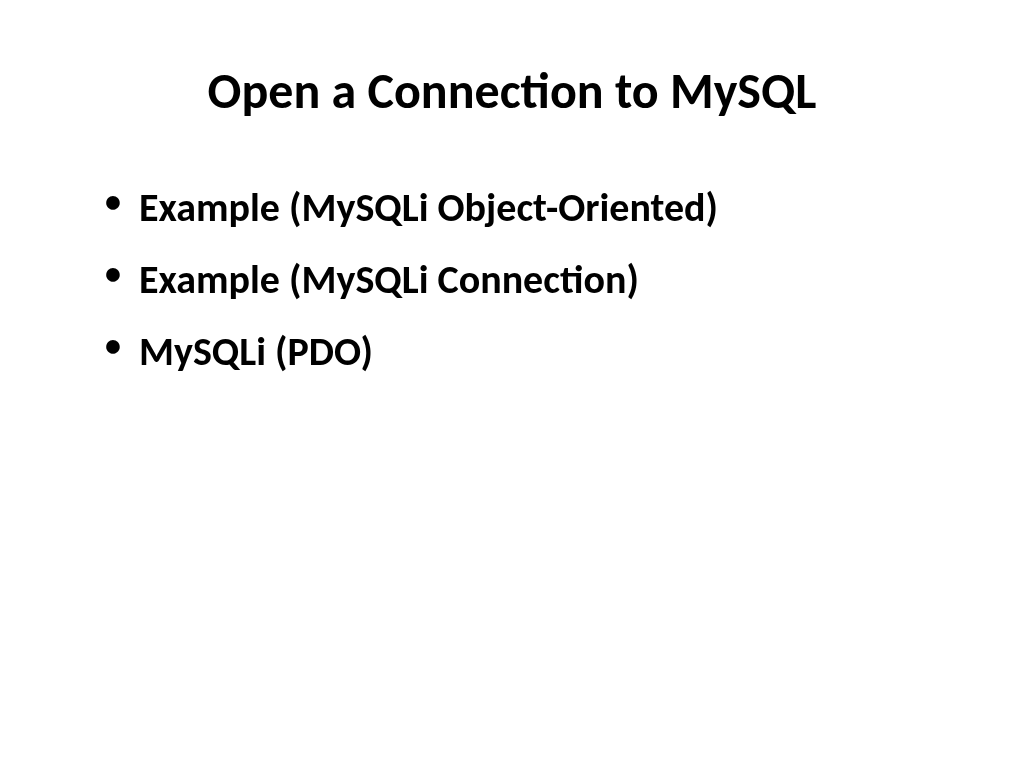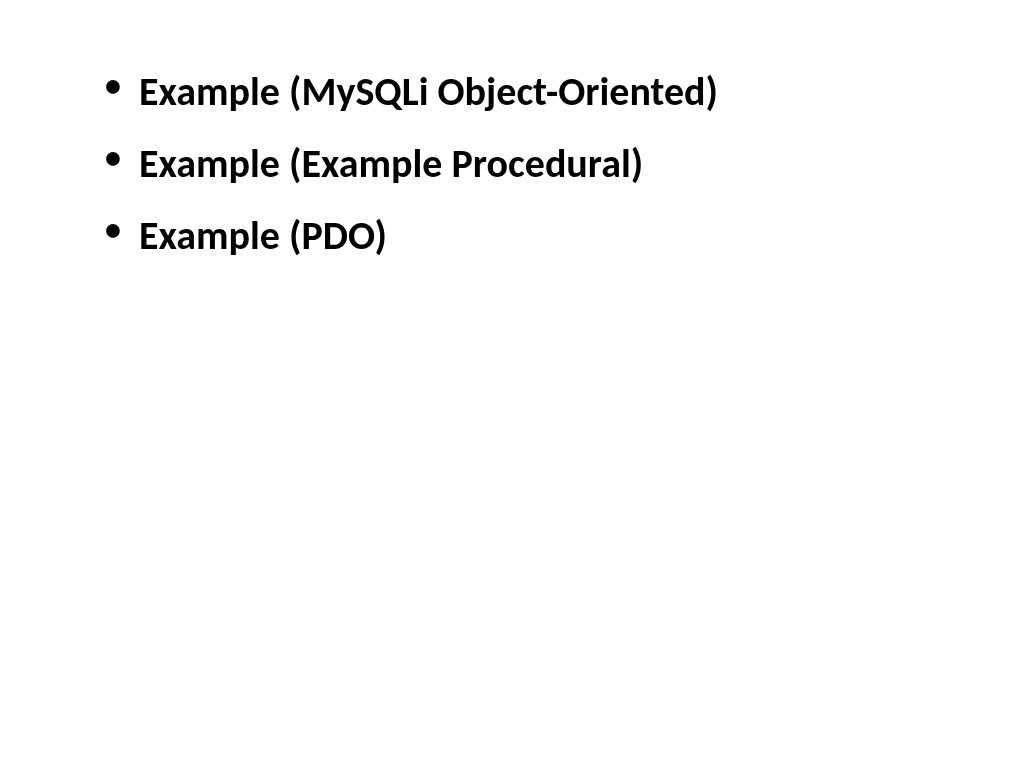--- a/index.html
+++ b/index.html
@@ -43,18 +43,19 @@
       position: absolute;
       left: 0;
       top: 0;
       font-size: 32px;
     }
   </style>
 </head>
 <body>
 
 <div class="slide">
+  <h1 class="title">Open a Connection to MySQL</h1>
   <ul class="bullet-list">
     <li class="bullet-item">Example (MySQLi Object-Oriented)</li>
-    <li class="bullet-item">Example (Example Procedural)</li>
-    <li class="bullet-item">Example (PDO)</li>
+    <li class="bullet-item">Example (MySQLi Connection)</li>
+    <li class="bullet-item">MySQLi (PDO)</li>
   </ul>
 </div>
 
 </body></html>

